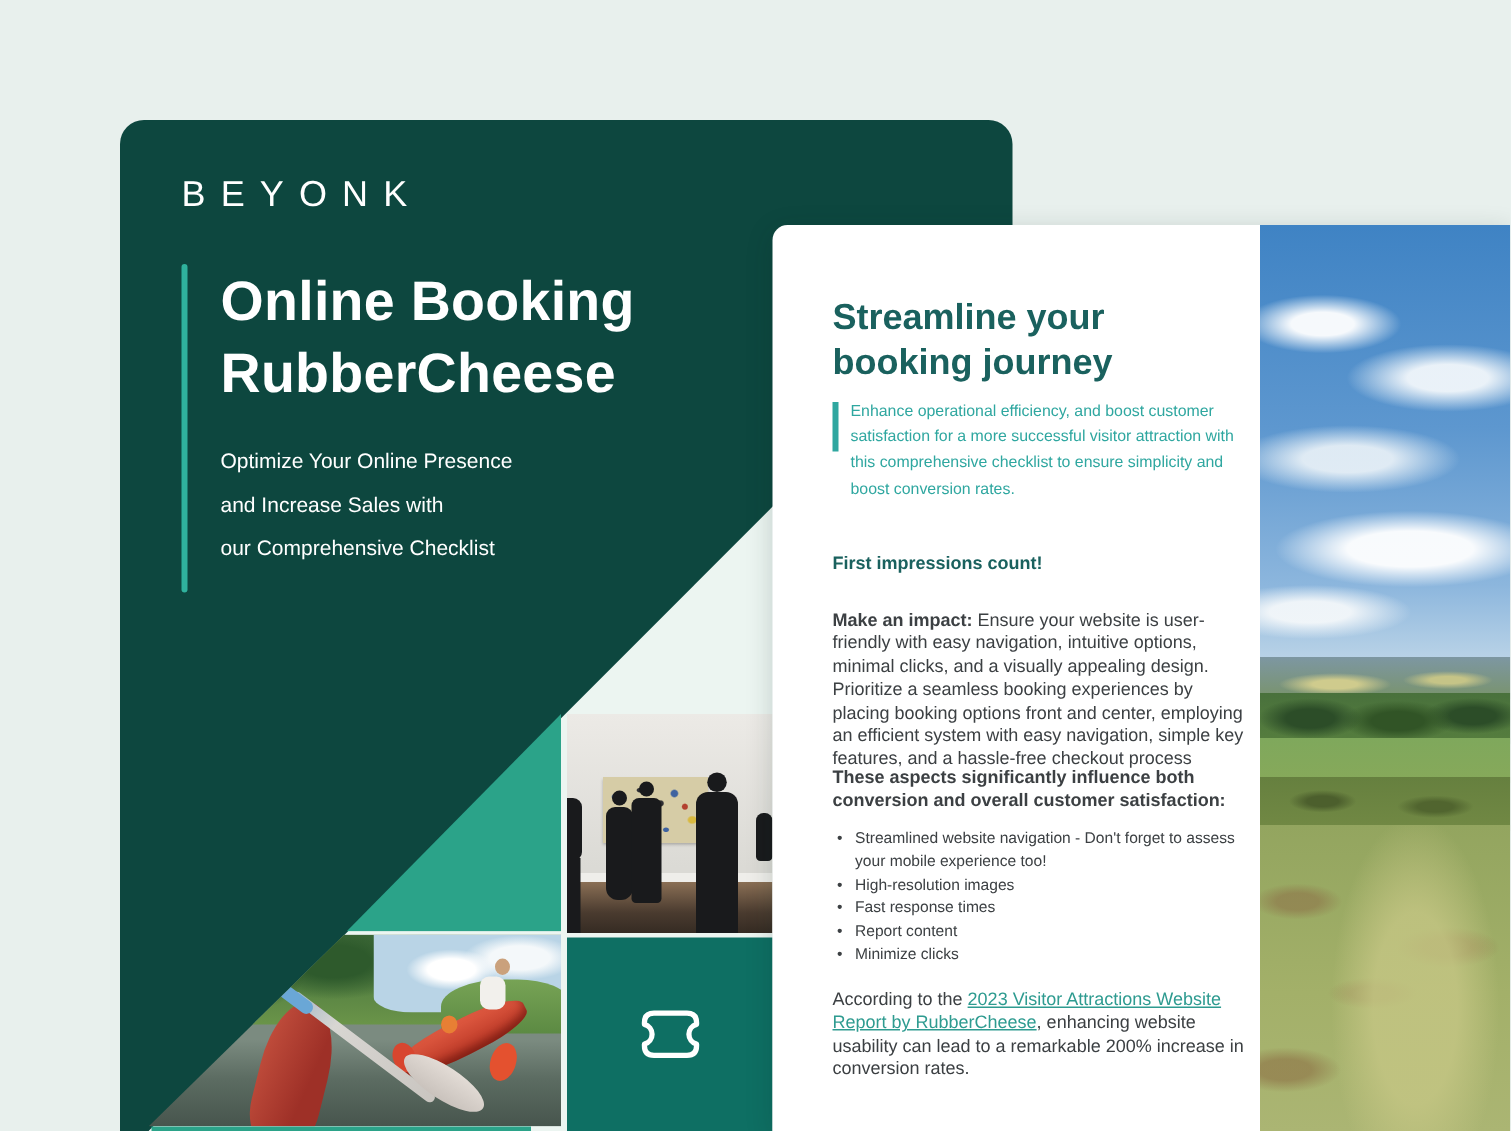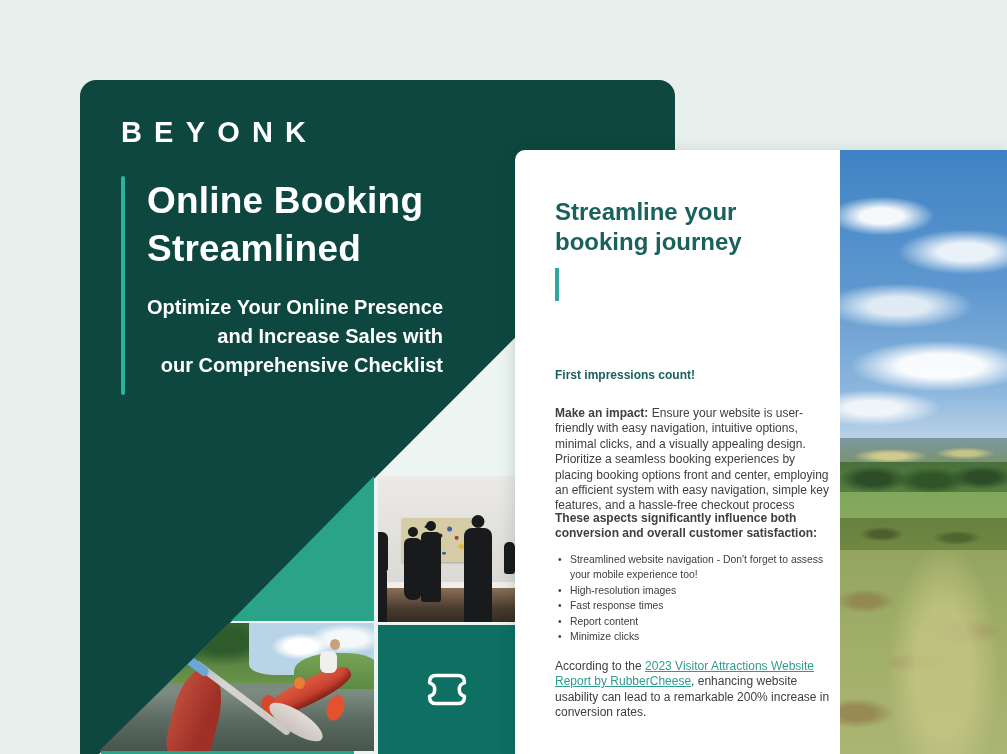--- a/index.html
+++ b/index.html
@@ -9,28 +9,28 @@
     --body-text:#3C4043; --link-teal:#2E9B90; --cover-text:#FFFFFF;
   }
   *{margin:0;padding:0;box-sizing:border-box;}
   html,body{width:1007px;height:754px;}
   body{font-family:"Liberation Sans", sans-serif;background:var(--background);}
   .stage{position:relative;width:1007px;height:754px;overflow:hidden;background:var(--background);}
 
   
   .cover-card{position:absolute;left:80px;top:80px;width:595px;height:674px;
     background:var(--card-green);border-radius:16px 16px 0 0;overflow:hidden;}
-  .logo{position:absolute;left:41px;top:36px;font-size:29px;font-weight:700;
+  .logo{position:absolute;left:41px;top:36px;font-size:24px;font-weight:400;
     letter-spacing:.42em;color:var(--cover-text);}
   .accent-bar{position:absolute;left:41px;top:96px;width:4px;height:219px;
     background:var(--accent-teal);border-radius:2px;}
   .cover-title{position:absolute;left:67px;top:97px;font-size:37px;line-height:48px;
     font-weight:600;color:var(--cover-text);letter-spacing:.2px;}
-  .cover-subtitle{position:absolute;left:67px;top:213px;font-size:20px;line-height:29px;
-    font-weight:700;color:var(--cover-text);text-align:right;}
+  .cover-subtitle{position:absolute;left:67px;top:213px;font-size:14px;line-height:29px;
+    font-weight:400;color:var(--cover-text);}
 
   .mint-cut{position:absolute;inset:0;background:var(--mint-cut);
     clip-path:polygon(3.2% 100%, 100% 14.5%, 100% 100%);}
   .teal-triangle{position:absolute;left:151px;top:396px;width:143px;height:145px;
     background:var(--triangle-teal);clip-path:polygon(100% 0,100% 100%,0 100%);}
   .teal-strip{position:absolute;left:21px;top:671px;width:253px;height:3px;background:var(--triangle-teal);}
 
   
   .gallery-photo{position:absolute;left:298px;top:396px;width:137px;height:146px;
     background:linear-gradient(180deg,#eceae6,#dbdad5 70%);overflow:hidden;}
@@ -156,21 +156,21 @@
 </head>
 <body>
 
 <div class="stage">
 
   <section class="cover-card">
     <div class="logo">BEYONK</div>
     <div class="accent-bar"></div>
     <h1 class="cover-title">
       <span>Online Booking</span><br>
-      <span>Streamlined</span>
+      <span>RubberCheese</span>
     </h1>
     <p class="cover-subtitle">
       <span>Optimize Your Online Presence</span><br>
       <span>and Increase Sales with</span><br>
       <span>our Comprehensive Checklist</span>
     </p>
 
     <div class="mint-cut"></div>
     <div class="teal-triangle"></div>
 
@@ -207,20 +207,21 @@
         <path d="M 8 2.2 L 28 2.2 Q 33.8 2.2 33.8 8 L 33.8 9 A 6.2 6.2 0 0 0 33.8 21 L 33.8 22 Q 33.8 27.8 28 27.8 L 8 27.8 Q 2.2 27.8 2.2 22 L 2.2 21 A 6.2 6.2 0 0 0 2.2 9 L 2.2 8 Q 2.2 2.2 8 2.2 Z" stroke="#FFFFFF" stroke-width="3.2" stroke-linejoin="round"></path>
       </svg>
     </div>
 
     <div class="teal-strip"></div>
   </section>
 
   <section class="sheet">
     <h2 class="doc-heading">Streamline your booking journey</h2>
     <div class="quote-bar"></div>
+    <p class="doc-quote">Enhance operational efficiency, and boost customer satisfaction for a more successful visitor attraction with this comprehensive checklist to ensure simplicity and boost conversion rates.</p>
     <h3 class="doc-section-heading">First impressions count!</h3>
     <p class="para p1"><b>Make an impact:</b><span> Ensure your website is user-friendly with easy navigation, intuitive options, minimal clicks, and a visually appealing design. Prioritize a seamless booking experiences by placing booking options front and center, employing an efficient system with easy navigation, simple key features, and a hassle-free checkout process</span></p>
     <p class="para p2">These aspects significantly influence both conversion and overall customer satisfaction:</p>
     <ul class="checklist">
       <li>Streamlined website navigation - Don't forget to assess your mobile experience too!</li>
       <li>High-resolution images</li>
       <li>Fast response times</li>
       <li>Report content</li>
       <li>Minimize clicks</li>
     </ul>

